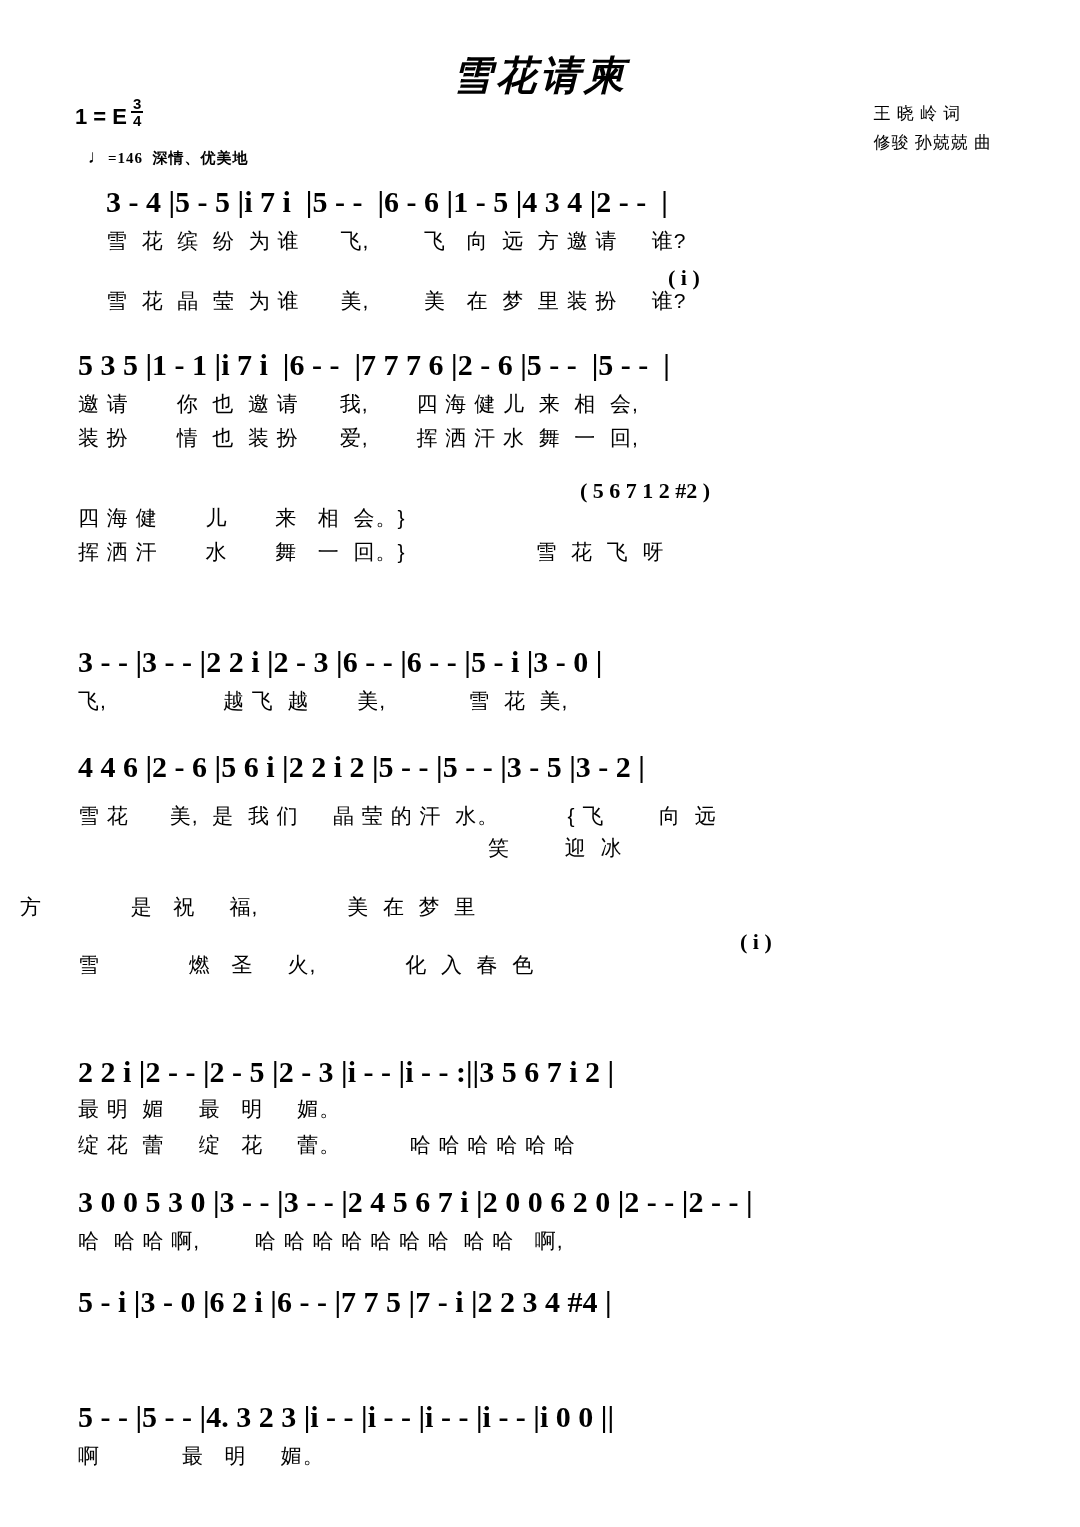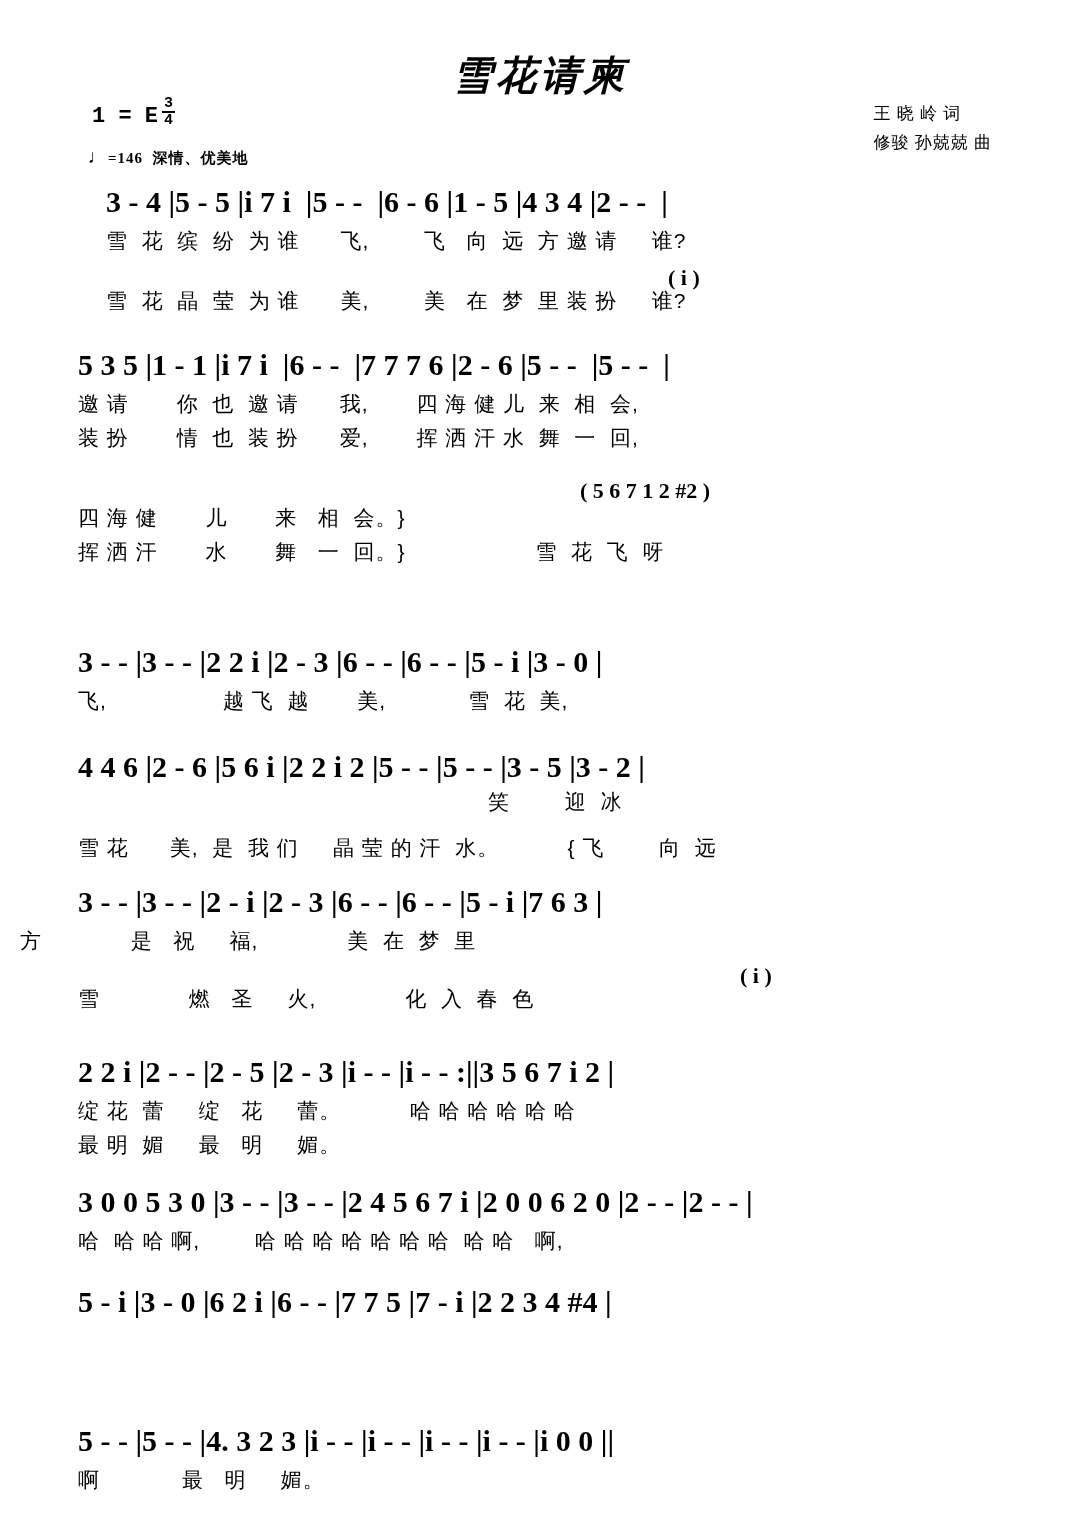--- a/index.html
+++ b/index.html
@@ -27,25 +27,25 @@
     position:absolute;
     right:88px;
     top:100px;
     font-size:17px;
     line-height:1.7;
     text-align:left;
     letter-spacing:1px;
   }
   .keybox {
     position:absolute;
-    left:92px;
+    left:75px;
     top:96px;
     font-size:22px;
     font-weight:bold;
-    font-family:Liberation Mono, monospace;
+    font-family:Liberation Sans, sans-serif;
   }
   .keybox .frac {
     display:inline-block;
     vertical-align:-2px;
     font-size:15px;
     line-height:1.0;
     text-align:center;
     margin-left:4px;
   }
   .keybox .frac .num { display:block; border-bottom:2px solid #000; padding:0 2px;}
@@ -124,44 +124,43 @@
     <div class="lyric" style="margin-top:6px;">挥 洒 汗       水       舞   一  回。}                   雪  花  飞  呀</div>
   </div>
 
   <div class="system" style="top:645px;">
     <div class="notes">3 - - |3 - - |2 2 i |2 - 3 |6 - - |6 - - |5 - i |3 - 0 |</div>
     <div class="lyric" style="margin-top:8px;">飞,                 越 飞  越       美,            雪  花  美,</div>
   </div>
 
   <div class="system" style="top:750px;">
     <div class="notes">4 4 6 |2 - 6 |5 6 i |2 2 i 2 |5 - - |5 - - |3 - 5 |3 - 2 |</div>
+    <div class="lyric" style="margin-top:18px;">雪 花      美,  是  我 们     晶 莹 的 汗  水。          { 飞        向  远</div>
     <div class="lyric" style="margin-top:4px;">                                                            笑        迎  冰</div>
-    <div class="lyric" style="margin-top:18px;">雪 花      美,  是  我 们     晶 莹 的 汗  水。          { 飞        向  远</div>
   </div>
 
   <div class="system" style="top:885px;">
-    <div class="notes">3 - - |3 - - |2 - i |2 - 3 |6 - - |6 - - |5 - i |7 6 3 |</div>
     <div class="lyric" style="margin-top:8px;padding-left:20px;">方             是   祝     福,             美  在  梦  里</div>
     <div class="ornament" style="margin-top:8px; padding-left:740px;">( i )</div>
     <div class="lyric" style="margin-top:-4px;">雪             燃   圣     火,             化  入  春  色</div>
   </div>
 
   <div class="system" style="top:1055px;">
     <div class="notes">2 2 i |2 - - |2 - 5 |2 - 3 |i - - |i - - :||3 5 6 7 i 2 |</div>
+    <div class="lyric" style="margin-top:6px;">最 明  媚     最   明     媚。</div>
     <div class="lyric" style="margin-top:8px;">绽 花  蕾     绽   花     蕾。          哈 哈 哈 哈 哈 哈</div>
-    <div class="lyric" style="margin-top:6px;">最 明  媚     最   明     媚。</div>
   </div>
 
   <div class="system" style="top:1185px;">
     <div class="notes">3 0 0 5 3 0 |3 - - |3 - - |2 4 5 6 7 i |2 0 0 6 2 0 |2 - - |2 - - |</div>
     <div class="lyric" style="margin-top:8px;">哈  哈 哈 啊,        哈 哈 哈 哈 哈 哈 哈  哈 哈   啊,</div>
   </div>
 
   <div class="system" style="top:1285px;">
     <div class="notes">5 - i |3 - 0 |6 2 i |6 - - |7 7 5 |7 - i |2 2 3 4 #4 |</div>
   </div>
 
-  <div class="system" style="top:1400px;margin-top:24px;">
+  <div class="system" style="top:1400px;">
     <div class="notes">5 - - |5 - - |4. 3 2 3 |i - - |i - - |i - - |i - - |i 0 0 ||</div>
     <div class="lyric" style="margin-top:8px;">啊            最   明     媚。</div>
   </div>
 
 </div>
 
 </body></html>

